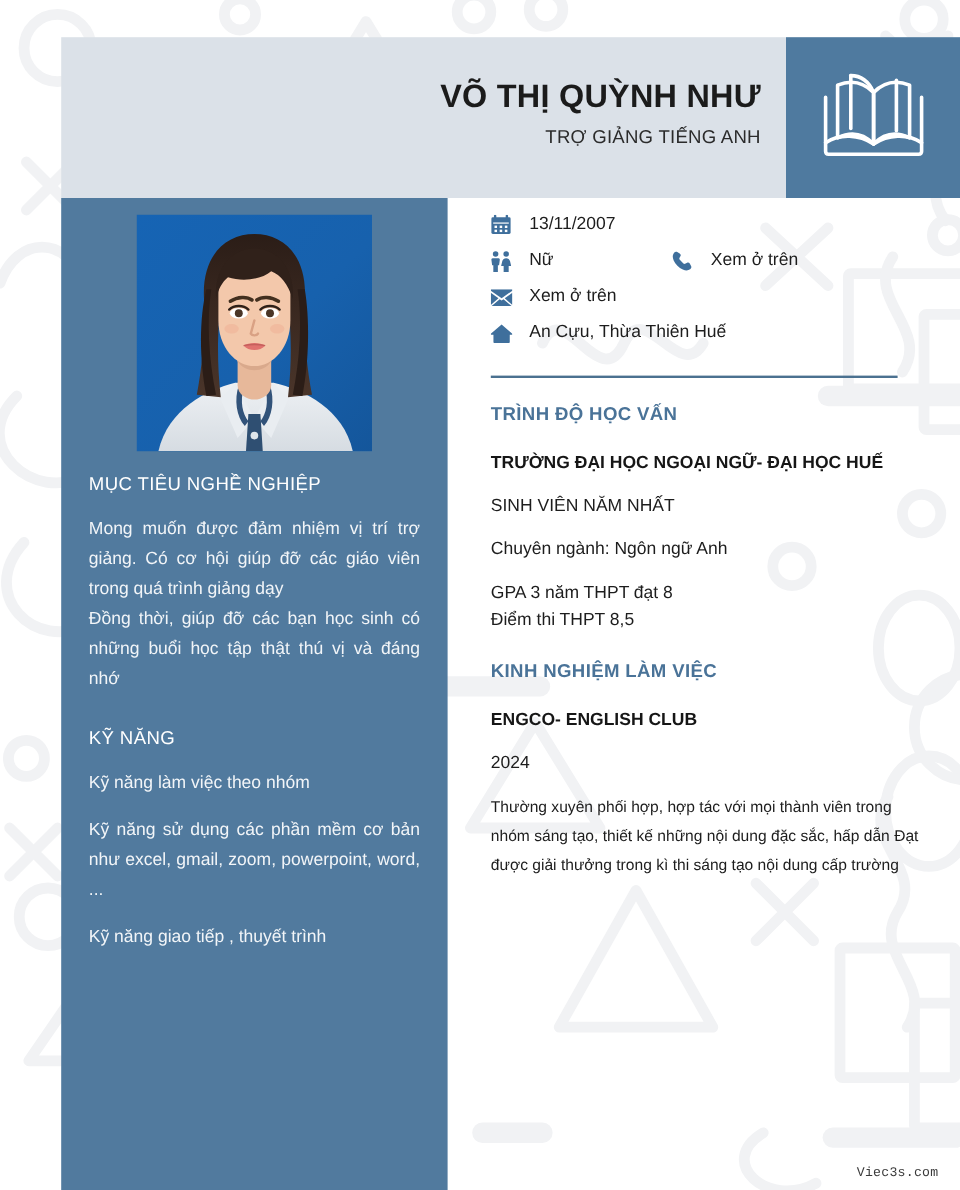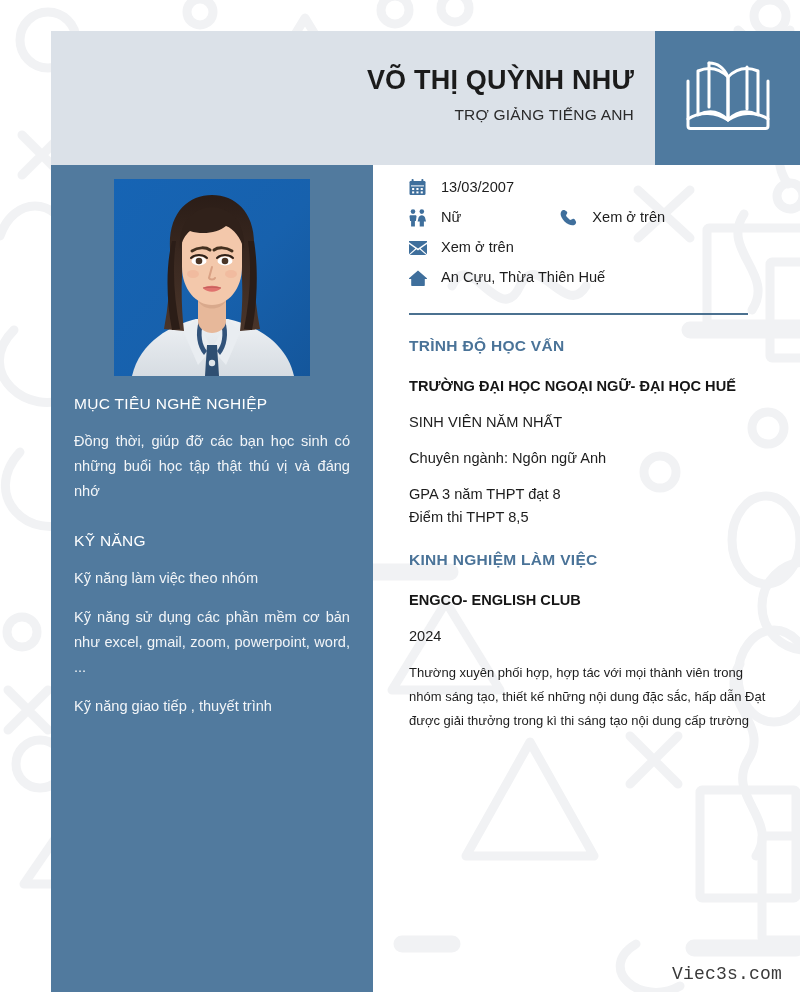--- a/index.html
+++ b/index.html
@@ -91,21 +91,21 @@
   }
   .entry-line.tight{margin-bottom:0;}
   .entry-body{
     font-size:13px;color:#1d1d1d;line-height:24px;margin:0;
   }
 
   
   .watermark{
     position:absolute;right:18px;bottom:8px;z-index:5;
     font-family:"Liberation Mono","DejaVu Sans Mono",monospace;
-    font-size:18px;color:#3a3a3a;letter-spacing:.2px;
+    font-size:11px;color:#3a3a3a;letter-spacing:.2px;
   }
 </style>
 </head>
 <body>
 
 <div class="page">
 
   <div class="decor">
     <svg width="800" height="992" viewBox="0 0 800 992" xmlns="http://www.w3.org/2000/svg">
       <g fill="none" stroke="#f1f2f4" stroke-width="9" stroke-linecap="round" stroke-linejoin="round">
@@ -271,20 +271,21 @@
         <ellipse cx="79" cy="95" rx="6" ry="4" fill="#eeb095" opacity=".55"></ellipse>
         <ellipse cx="117" cy="95" rx="6" ry="4" fill="#eeb095" opacity=".55"></ellipse>
       </g>
     </svg>
   </div>
 
   <div class="side-content">
 
     <div class="side-block">
       <div class="side-h">MỤC TIÊU NGHỀ NGHIỆP</div>
+      <p class="side-p">Mong muốn được đảm nhiệm vị trí trợ giảng. Có cơ hội giúp đỡ các giáo viên trong quá trình giảng dạy</p>
       <p class="side-p">Đồng thời, giúp đỡ các bạn học sinh có những buổi học tập thật thú vị và đáng nhớ</p>
     </div>
 
     <div class="side-block" style="margin-top:28px;">
       <div class="side-h">KỸ NĂNG</div>
       <p class="skill-item">Kỹ năng làm việc theo nhóm</p>
       <p class="skill-item">Kỹ năng sử dụng các phần mềm cơ bản như excel, gmail, zoom, powerpoint, word, ...</p>
       <p class="skill-item">Kỹ năng giao tiếp , thuyết trình</p>
     </div>
 
@@ -304,21 +305,21 @@
             <g fill="#ffffff">
               <rect x="3.1" y="9" width="2.1" height="2"></rect>
               <rect x="7.4" y="9" width="2.1" height="2"></rect>
               <rect x="11.7" y="9" width="2.1" height="2"></rect>
               <rect x="3.1" y="12.4" width="2.1" height="2"></rect>
               <rect x="7.4" y="12.4" width="2.1" height="2"></rect>
               <rect x="11.7" y="12.4" width="2.1" height="2"></rect>
             </g>
           </svg>
         </span>
-        <span class="c-text">13/03/2007</span>
+        <span class="c-text">13/11/2007</span>
       </div>
 
       <div class="contact-row c-pair">
         <span class="c-icon">
           <svg width="17" height="18" viewBox="0 0 17 18" fill="#3f6f9c" xmlns="http://www.w3.org/2000/svg">
             <circle cx="4" cy="2.6" r="2.3"></circle>
             <path d="M1.5 6.2 L6.5 6.2 C7.2 6.2 7.6 6.8 7.5 7.5 L6.9 12 L5.9 12 L5.9 17.6 L2.1 17.6 L2.1 12 L1.1 12 L0.5 7.5 C0.4 6.8 0.8 6.2 1.5 6.2 Z"></path>
             <circle cx="12.8" cy="2.6" r="2.3"></circle>
             <path d="M12.8 6.2 C14.4 6.2 15.6 7.1 16 8.6 L17 12.6 L14.9 12.6 L14.9 17.6 L10.7 17.6 L10.7 12.6 L8.6 12.6 L9.6 8.6 C10 7.1 11.2 6.2 12.8 6.2 Z"></path>
           </svg>

